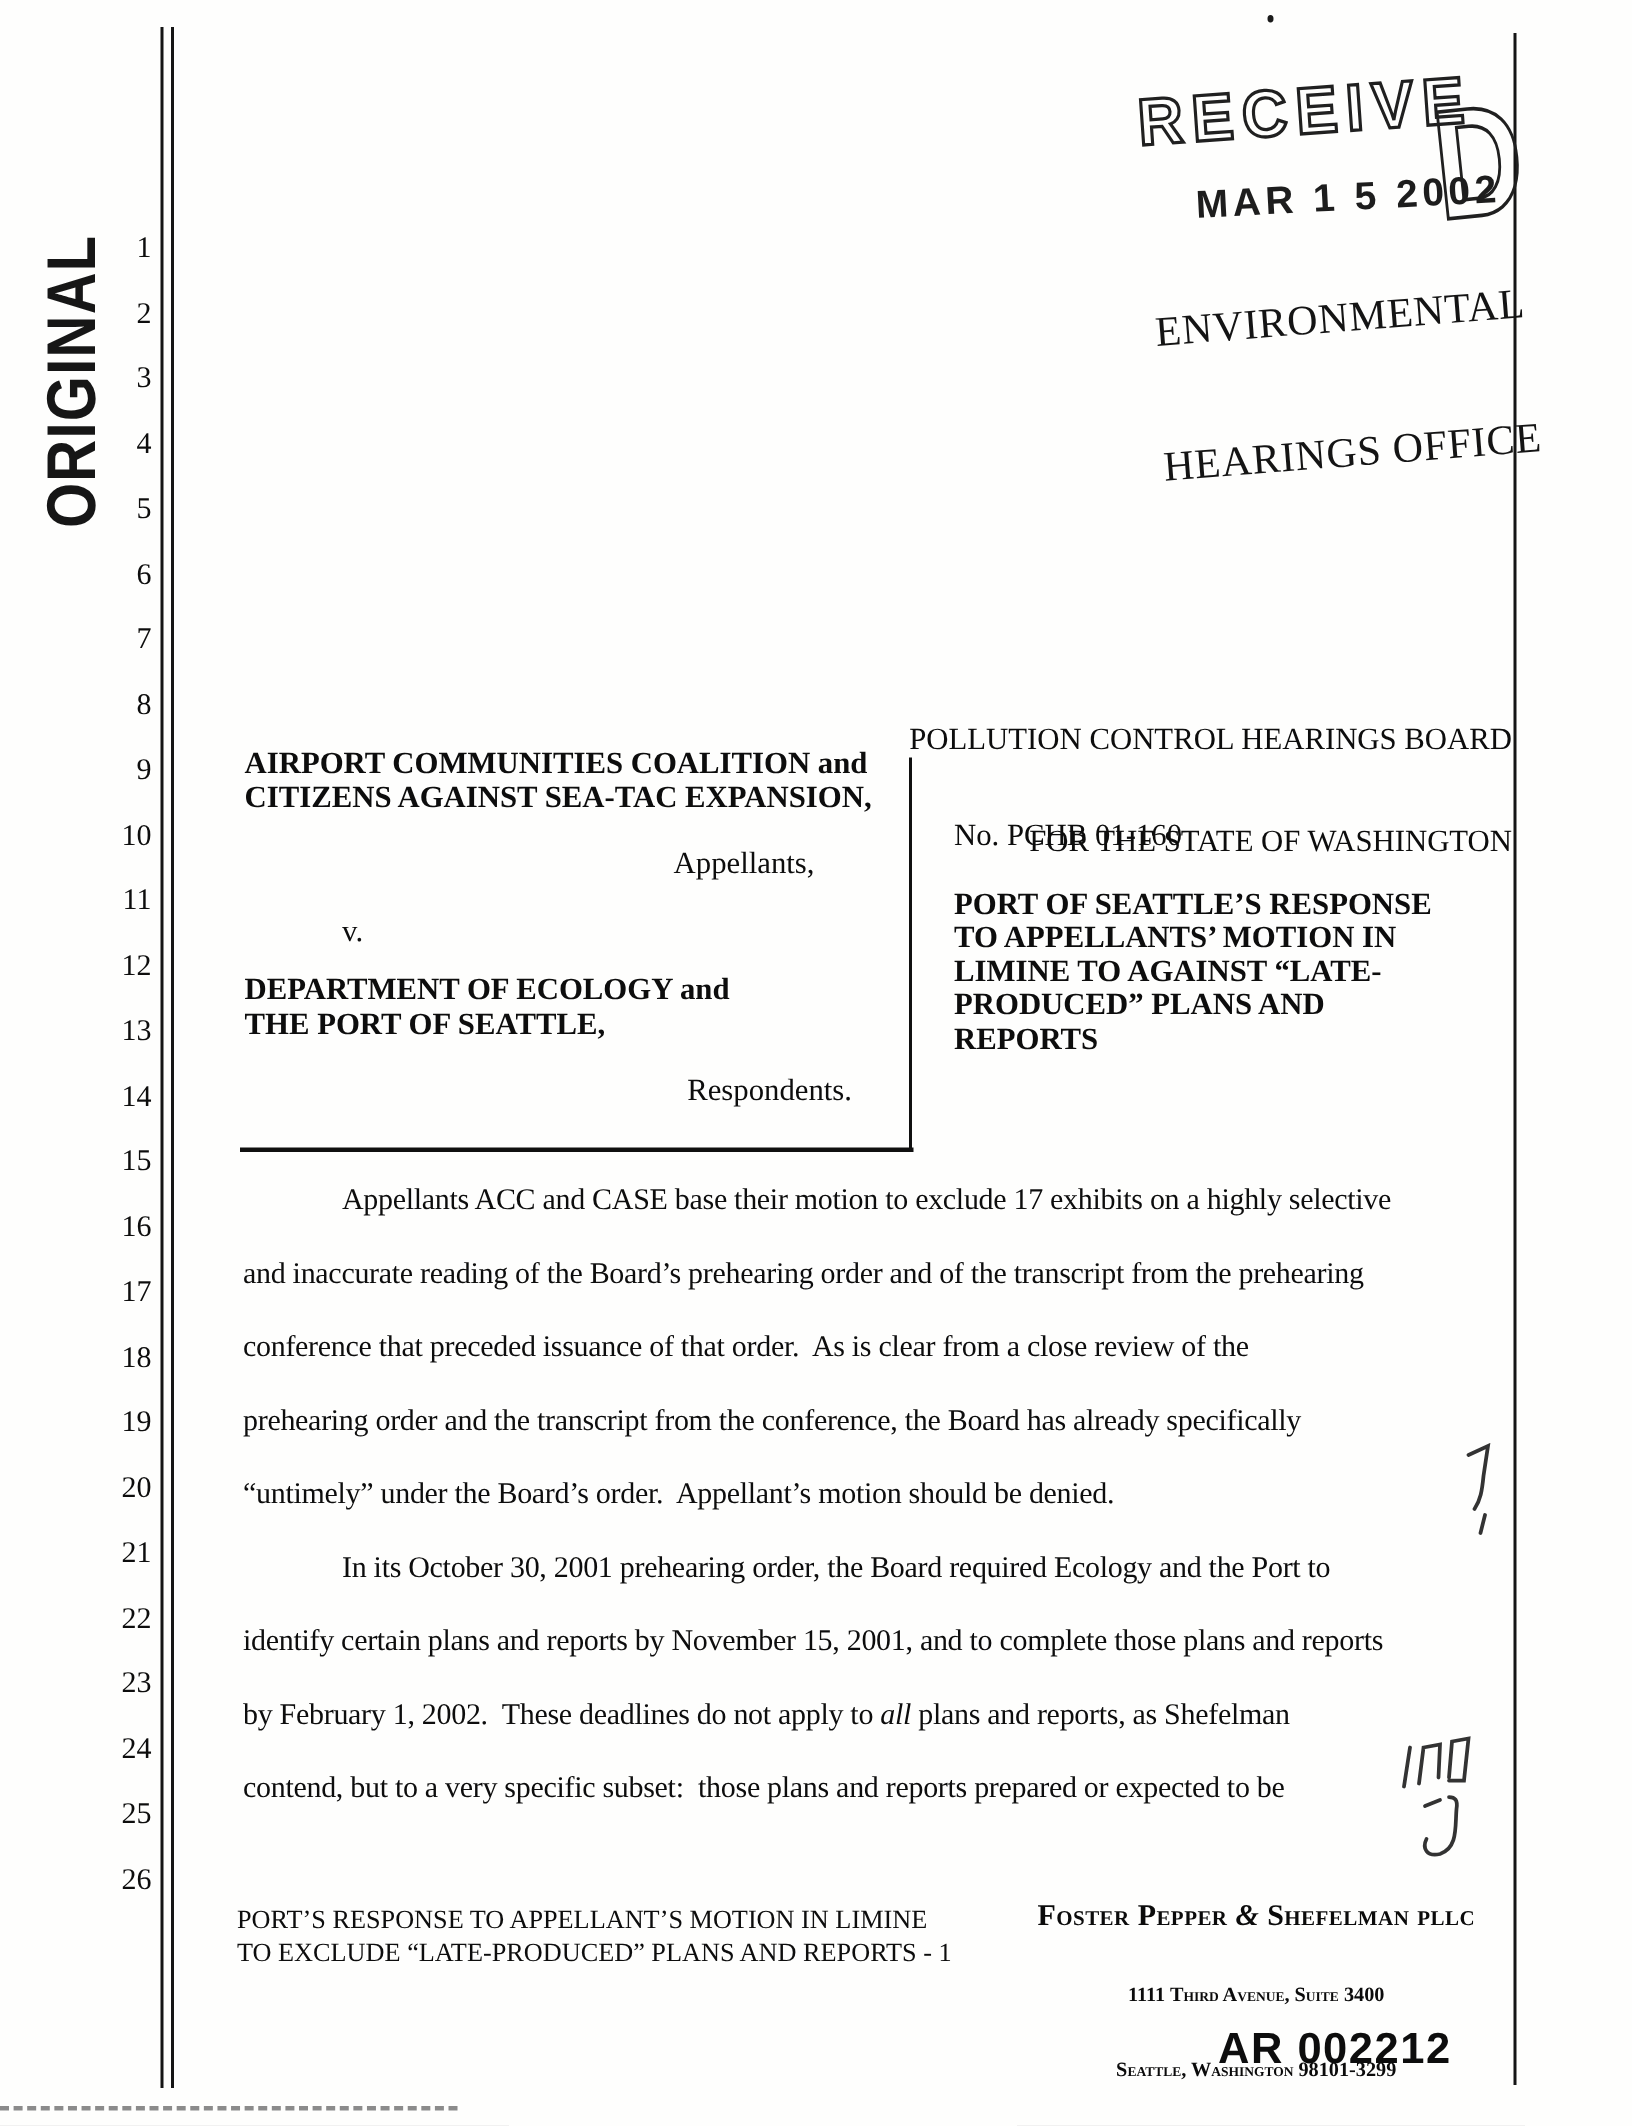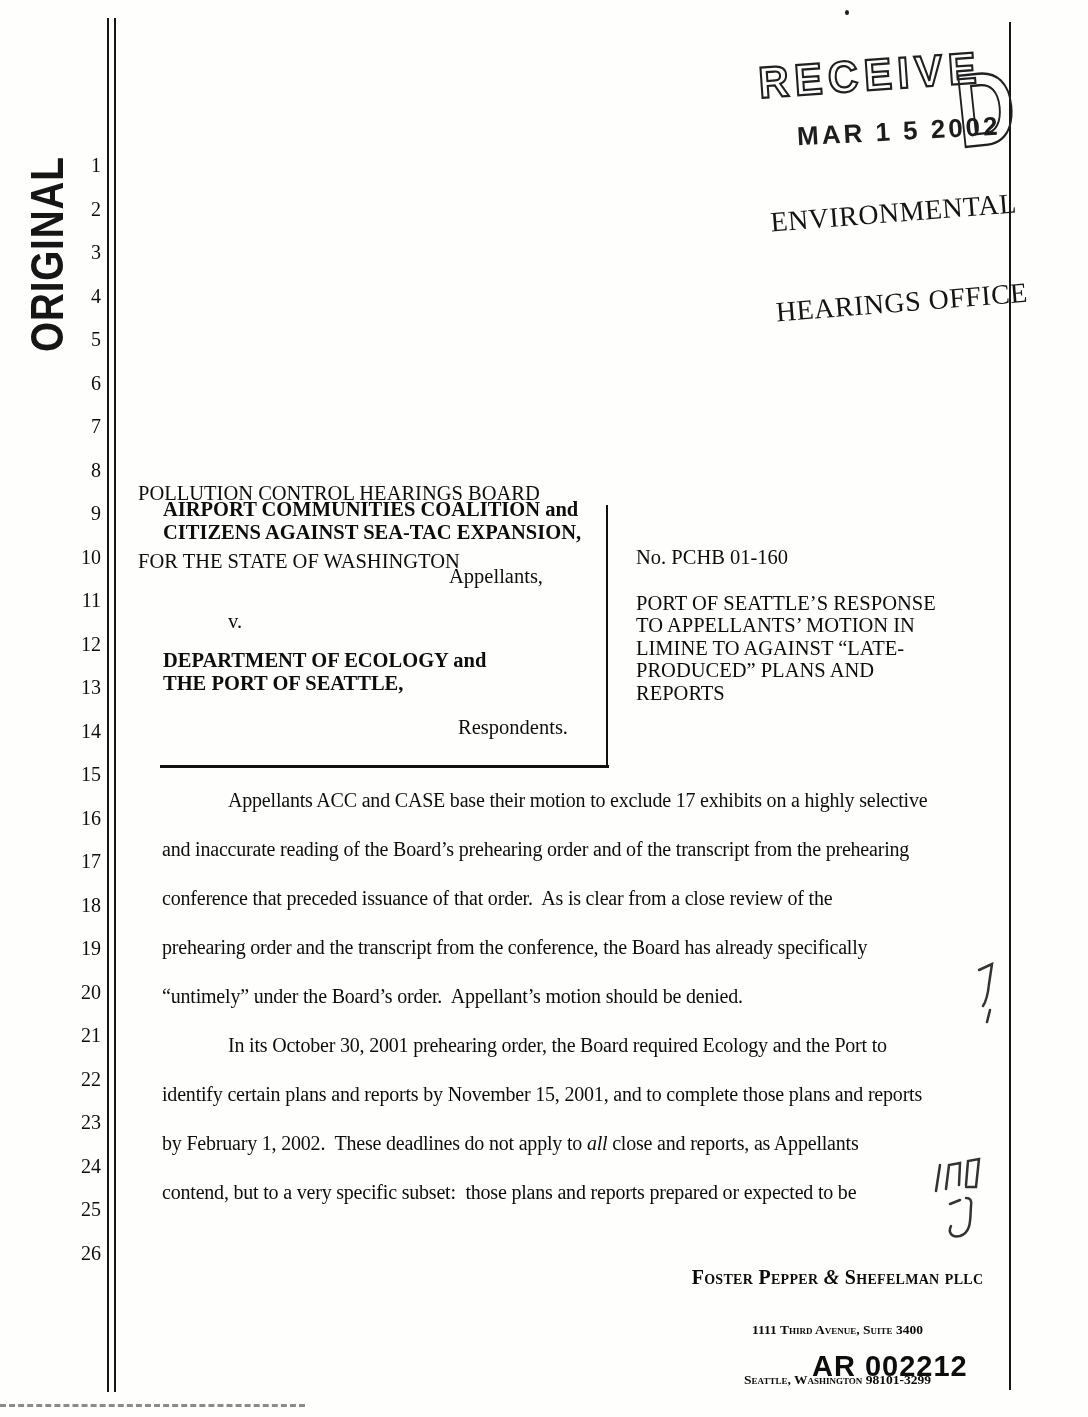--- a/index.html
+++ b/index.html
@@ -54,31 +54,31 @@
   .recv-date{
     position:absolute; left:62px; top:72px; transform:rotate(-3deg);
     font-family:"Liberation Sans", sans-serif; font-size:26px; font-weight:bold;
     letter-spacing:3px; color:#1d1d1d; white-space:pre;
   }
   .recv-office{
     position:absolute; left:28px; top:104px; width:250px; transform:rotate(-4.5deg); transform-origin:left top;
     text-align:center; font-size:28px; letter-spacing:.5px; color:#141414; line-height:30px; white-space:pre;
   }
   
-  .court-header{position:absolute; left:138px; top:437px; width:858px; text-align:left;
+  .court-header{position:absolute; left:150px; top:437px; width:858px; text-align:right;
     font-size:20.5px; line-height:22.5px; white-space:pre;}
   .caption-left{position:absolute; left:163px; top:498px; width:440px; font-size:20.5px; line-height:22.5px;}
   .party-lines div{white-space:pre;font-weight:bold;}
   .appellants-label{margin-top:22px; text-align:right; padding-right:60px;}
   .versus{margin-top:22px; padding-left:65px;}
   .respondent-lines{margin-top:17px;}
   .respondents-label{margin-top:22px; text-align:right; padding-right:35px;}
   .caption-right{position:absolute; left:636px; top:546px; width:372px; font-size:20.5px;}
   .case-number{white-space:pre;}
-  .doc-title{margin-top:23px; font-weight:normal; line-height:22.4px;}
+  .doc-title{margin-top:23px; font-weight:bold; line-height:22.4px;}
   .doc-title div{white-space:pre;}
   
   .body-text{position:absolute; left:162px; top:776px; width:846px;
     font-size:20px; letter-spacing:-0.2px;}
   .bline{height:49px; line-height:49px; white-space:pre;}
   .para .bline:first-child{text-indent:66px;}
   .bline em{font-style:italic;}
   
   .footer-left{position:absolute; left:158px; top:1268px; width:520px;
     font-size:17.5px; line-height:22px;}
@@ -186,24 +186,28 @@
         <div class="bline">and inaccurate reading of the Board’s prehearing order and of the transcript from the prehearing</div>
         <div class="bline">conference that preceded issuance of that order.  As is clear from a close review of the</div>
         <div class="bline">prehearing order and the transcript from the conference, the Board has already specifically</div>
         <div class="bline">“untimely” under the Board’s order.  Appellant’s motion should be denied.</div>
       </div>
     <div class="para">
 
     <div class="bline">In its October 30, 2001 prehearing order, the Board required Ecology and the Port to</div>
         <div class="bline">identify certain plans and reports by November 15, 2001, and to complete those plans and reports</div>
       </div>
-    <div class="bline"><span>by February 1, 2002.  These deadlines do not apply to </span><em>all</em><span> close and reports, as Appellants</span></div>
+    <div class="bline"><span>by February 1, 2002.  These deadlines do not apply to </span><em>all</em><span> plans and reports, as Shefelman</span></div>
     <div class="bline">contend, but to a very specific subset:  those plans and reports prepared or expected to be</div>
   </div>
 
+  <div class="footer-left">
+    <div>PORT’S RESPONSE TO APPELLANT’S MOTION IN LIMINE</div>
+    <div>TO EXCLUDE “LATE-PRODUCED” PLANS AND REPORTS - 1</div>
+  </div>
 
   <div class="firm-block">
     <div class="firm-name"><span>Foster Pepper </span><span class="amp">&amp;</span><span> Shefelman pllc</span></div>
     <div class="firm-addr">
       <div>1111 Third Avenue, Suite 3400</div>
       <div>Seattle, Washington 98101-3299</div>
       
     </div>
   </div>
 

